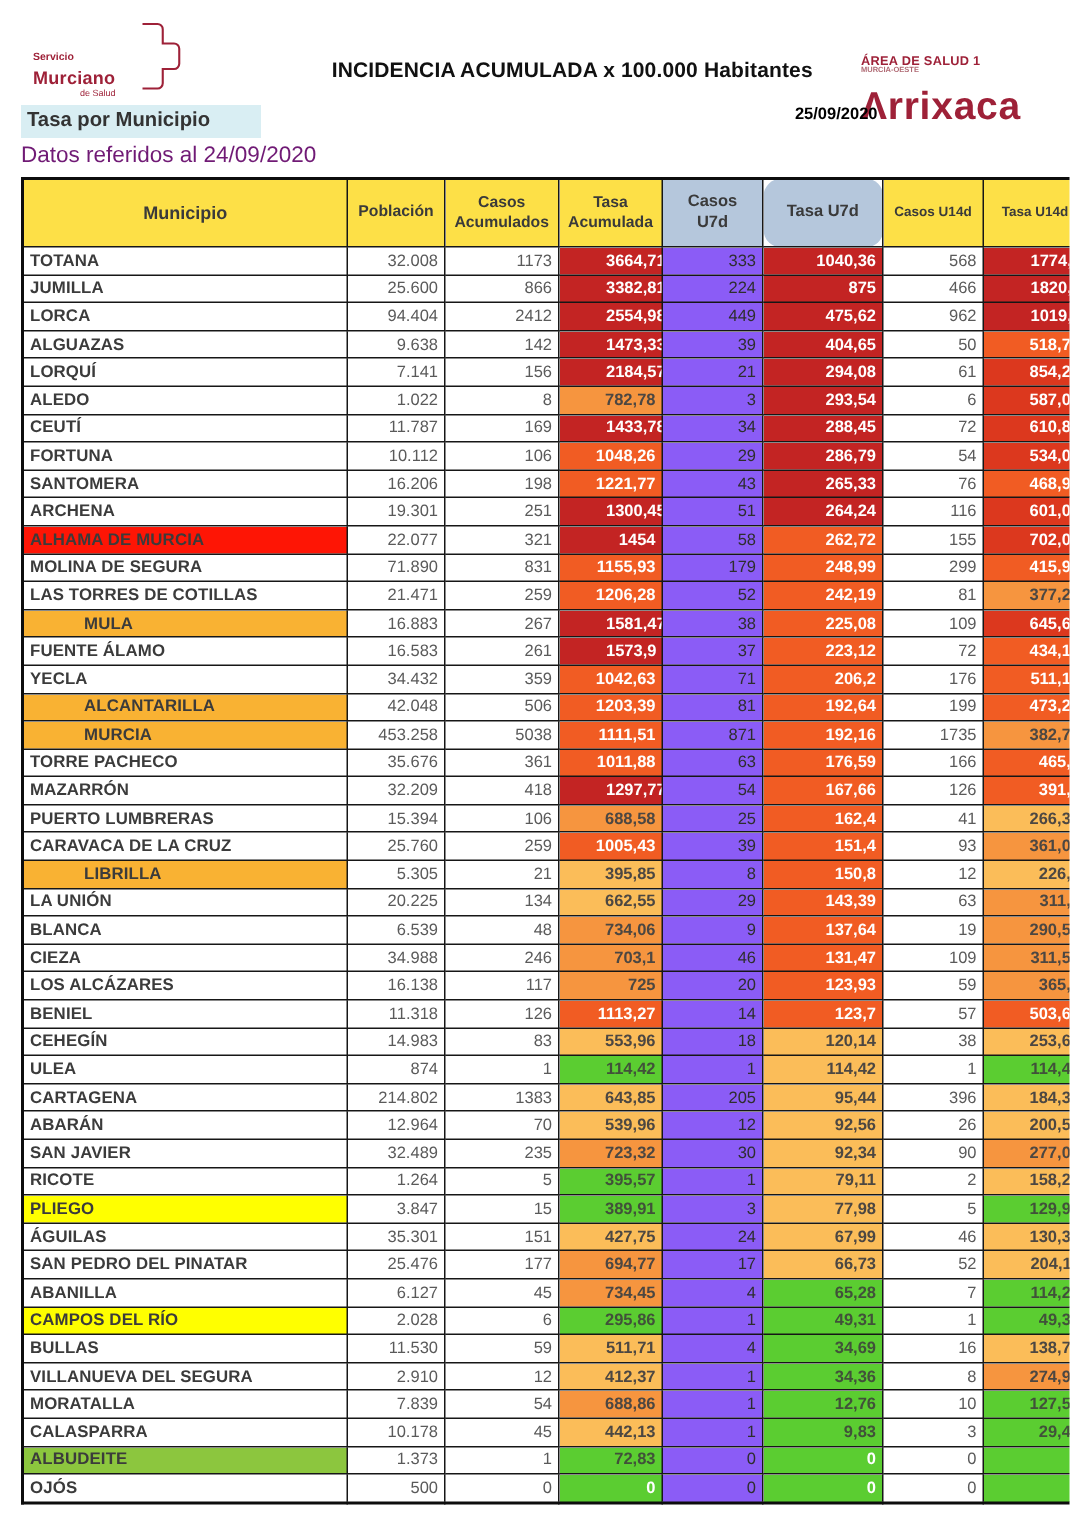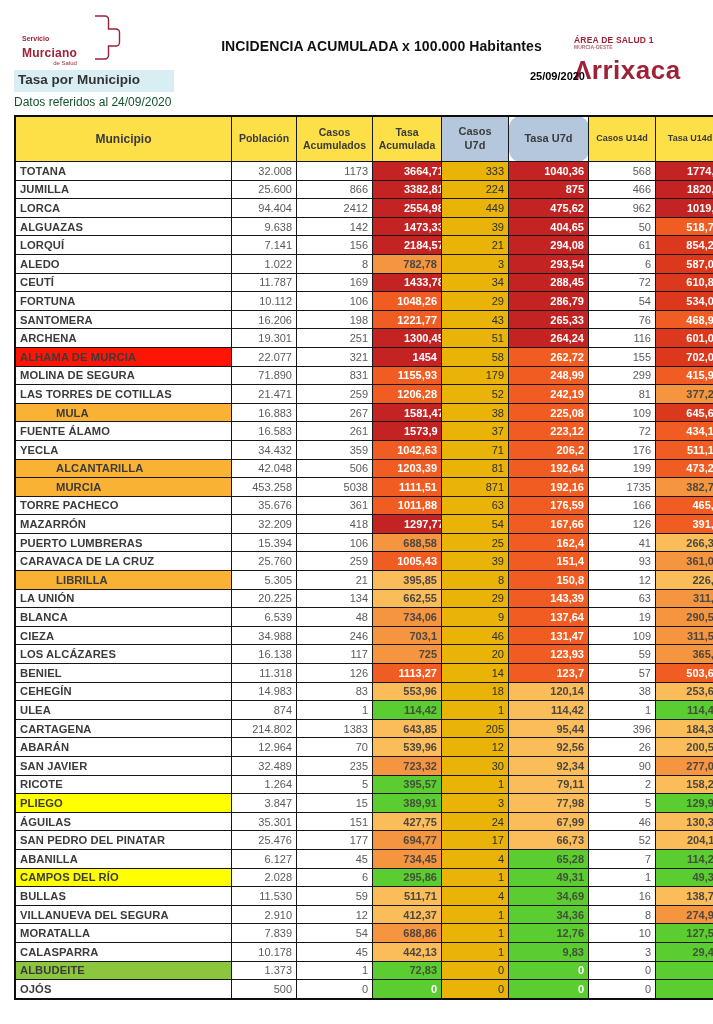--- a/index.html
+++ b/index.html
@@ -24,37 +24,37 @@
   .main-title{font-size:14px;font-weight:bold;color:#111;margin-top:28px;letter-spacing:.1px;}
   .logo-right{width:125px;text-align:left;padding-top:14px;color:#9E2138;line-height:1.05;}
   .logo-right .area{font-size:8.5px;font-weight:bold;letter-spacing:.2px;margin-top:12px;}
   .logo-right .area-sub{font-size:5px;font-weight:bold;color:#b06a74;margin-bottom:7px;}
   .logo-right .brand{font-size:26px;font-weight:bold;letter-spacing:.5px;}
   .logo-right .brand .cap{font-weight:bold;}
 
   .sub-row{display:flex;justify-content:space-between;height:22px;margin-top:2px;}
   .blue-band{background:#D9EEF3;width:152px;padding:2px 4px;font-size:13.5px;font-weight:bold;color:#333;}
   .report-date{font-size:11px;font-weight:bold;color:#000000;margin-right:114px;}
-  .data-note{font-size:12px;color:#14532d;margin:3px 0 6px 0;}
+  .data-note{font-size:15px;color:#701a75;margin:3px 0 6px 0;}
 
   
   table{border-collapse:collapse;width:685px;table-layout:fixed;}
   th,td{border:1.6px solid #161616;overflow:hidden;white-space:nowrap;}
   table{border:2.4px solid #0d0d0d;}
   th{
     background:#fde047;font-size:10.5px;font-weight:bold;color:#3a3a3a;
     height:42px;text-align:center;white-space:pre-line;line-height:1.25;
   }
   th.th-municipio{font-size:12px;}
   th.th-u7d{background:#B5C7DC;font-size:11px;}
   th.th-u14d{font-size:9px;}
   td{height:17.6px;font-size:11px;padding:0 4px;}
   td.col-name{font-weight:bold;color:#3b3b3b;font-size:11.2px;letter-spacing:.1px;}
   td.col-num{text-align:right;color:#5a5a5a;background:#fff;}
-  td.col-u7d{text-align:right;background:#eab308;color:#2e2e2e;}
+  td.col-u7d{text-align:right;background:#8b5cf6;color:#2e2e2e;}
   td.col-tasa{text-align:right;font-weight:bold;}
 
   .lvl-dr{background:#C32423;color:#fff;padding-left:31px;}
   .lvl-rd{background:#DC381E;color:#fff;}
   .lvl-vm{background:#F15C23;color:#fff;}
   .lvl-og{background:#F6953F;color:#4c4742;}
   .lvl-am{background:#FBBD59;color:#4c4742;}
   .lvl-gn{background:#5BCD31;color:#41513a;}
   .lvl-g0{background:#5BCD31;color:#fff;}
 

